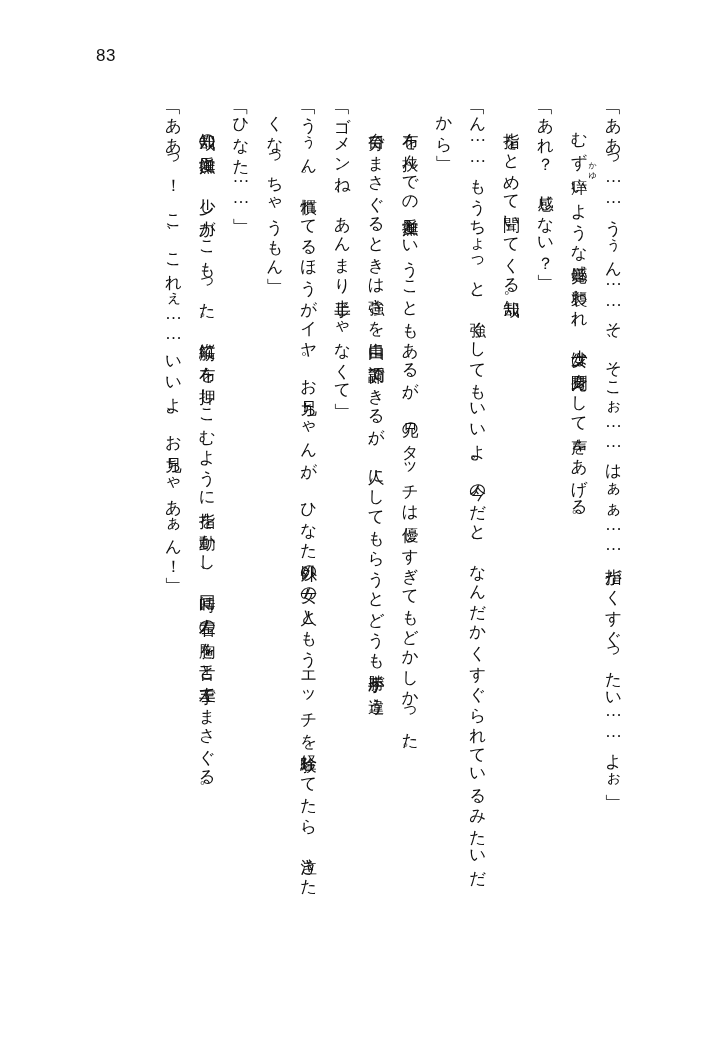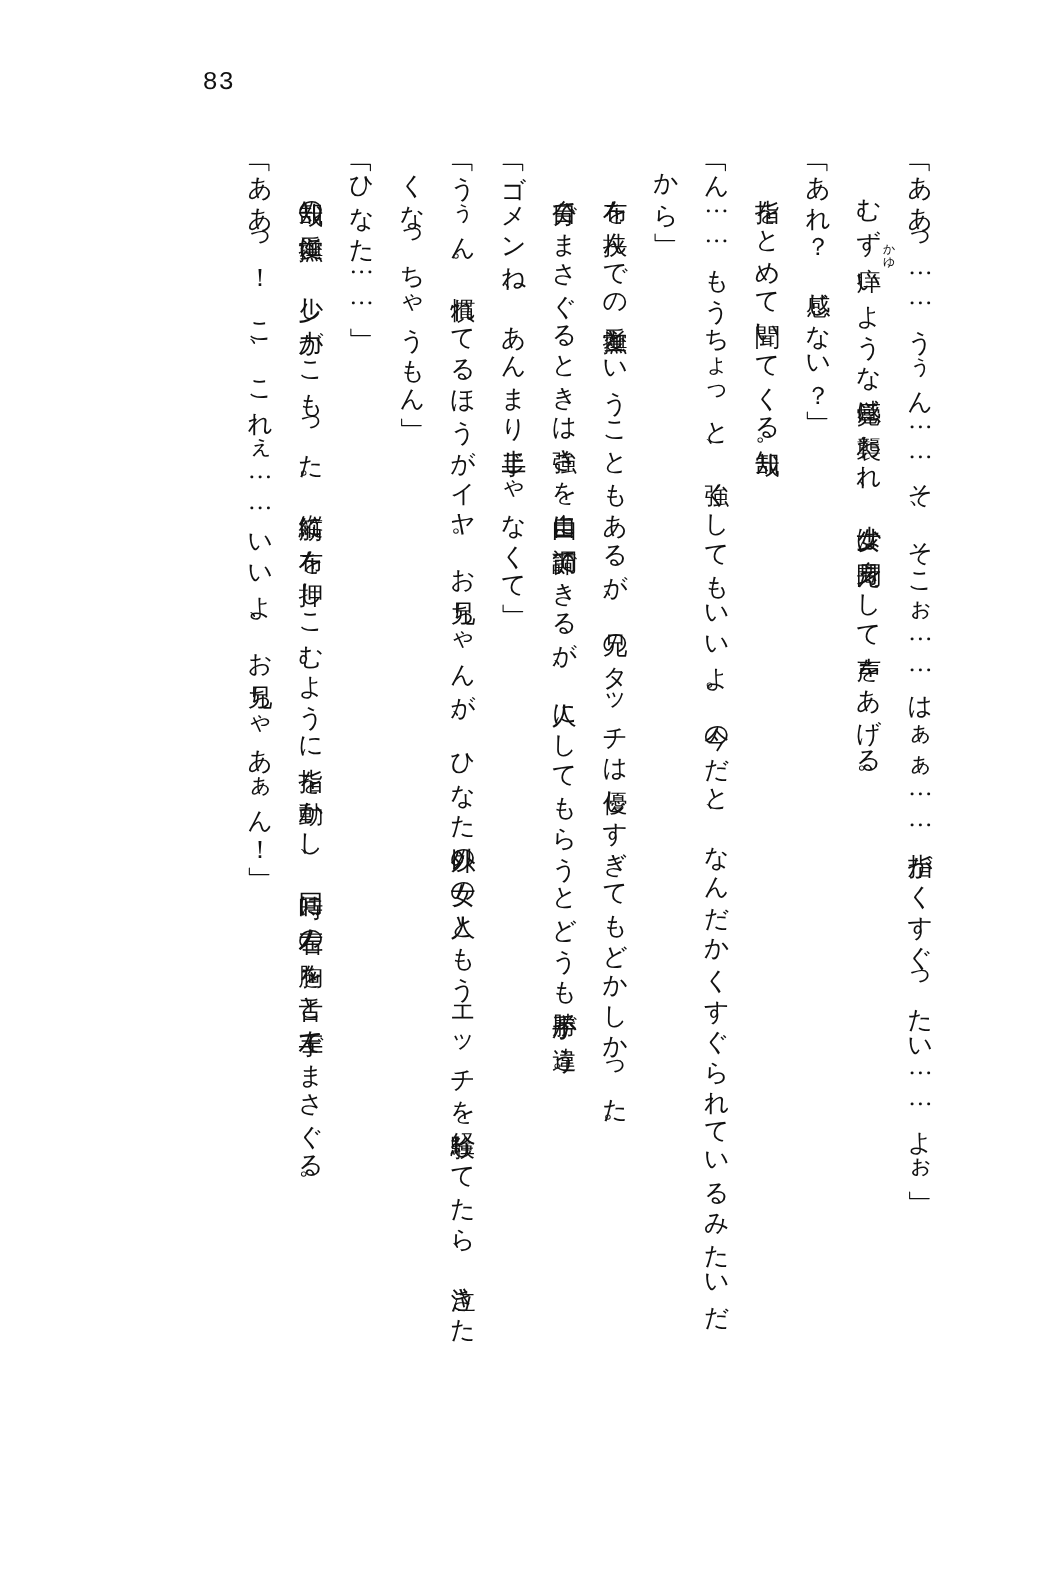--- a/index.html
+++ b/index.html
@@ -23,22 +23,21 @@
     height: 1050px;
     background: #ffffff;
   }
   .page-number {
     position: absolute;
     top: 46px;
     left: 96px;
     font-size: 17px;
     letter-spacing: 0.5px;
     color: #111111;
-    font-family: Liberation Mono, monospace;
-    margin-left: 39px;
+    font-family: Liberation Sans, sans-serif;
   }
   
   .text-body {
     position: absolute;
     top: 104px;
     right: 78px;
     height: 790px;
     width: 560px;
     writing-mode: vertical-rl;
     -webkit-writing-mode: vertical-rl;

